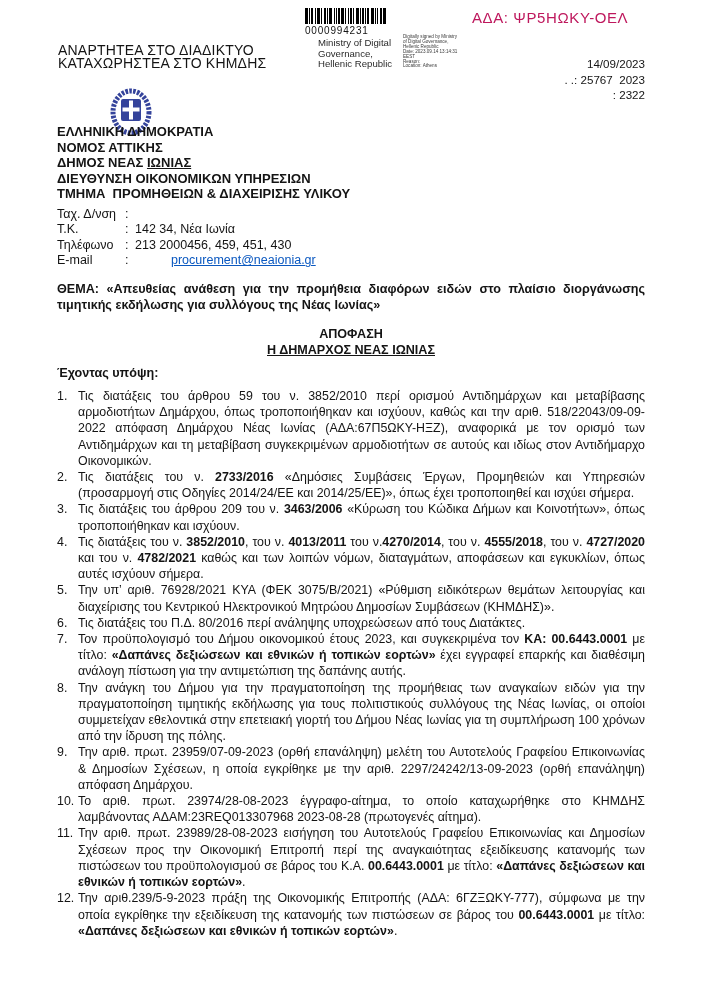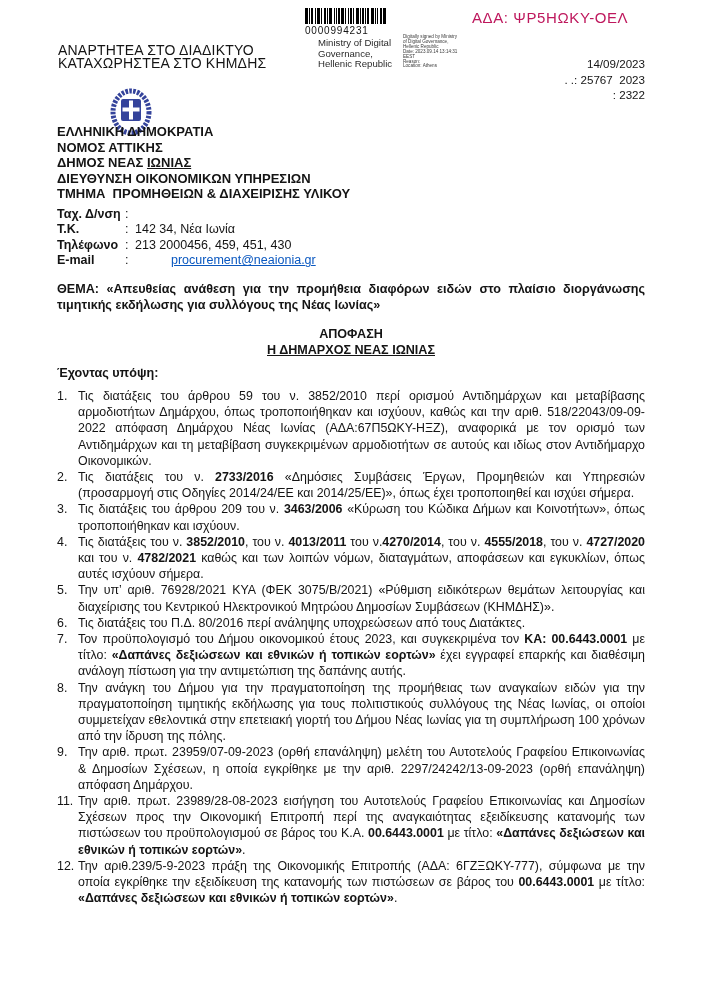--- a/index.html
+++ b/index.html
@@ -22,21 +22,21 @@
   .dates{position:absolute;right:58px;top:56px;text-align:right;font-size:11.6px;line-height:15.7px;}
   .dates div{white-space:pre;}
   
   .emblem{position:absolute;left:103px;top:88px;}
   
   .content{position:absolute;left:57px;width:588px;top:124px;}
   .hdr{font-weight:bold;font-size:13px;line-height:15.6px;white-space:pre;}
   .hdr .u{text-decoration:underline;}
   .contact{margin-top:5px;font-size:12.5px;line-height:15.5px;}
   .crow{display:flex;}
-  .clabel{width:68px;flex:none;font-weight:bold;}
+  .clabel{width:68px;flex:none;}
   .csep{width:10px;flex:none;}
   a.email{color:#0a58c0;text-decoration:underline;cursor:pointer;margin-left:36px;}
   .subject{margin-top:12px;font-weight:bold;font-size:12.6px;line-height:16.4px;text-align:justify;}
   .dtitle{margin-top:12px;text-align:center;font-weight:bold;font-size:12.6px;line-height:16.4px;}
   .dsub{text-align:center;font-weight:bold;font-size:12.6px;line-height:16.4px;text-decoration:underline;}
   .intro{margin-top:6px;font-weight:bold;font-size:12.6px;line-height:16.4px;}
   ol.cons{list-style:none;margin:7px 0 0 0;padding:0;font-size:12.4px;line-height:16.2px;text-align:justify;}
   ol.cons li{padding-left:21px;text-indent:-21px;}
   ol.cons .num{display:inline-block;width:21px;text-indent:0;}
   .b{font-weight:bold;}
@@ -129,18 +129,19 @@
     <ol class="cons">
         <li><span class="num">1.</span><span>Τις διατάξεις του άρθρου 59 του ν. 3852/2010 περί ορισμού Αντιδημάρχων και μεταβίβασης αρμοδιοτήτων Δημάρχου, όπως τροποποιήθηκαν και ισχύουν, καθώς και την αριθ. 518/22043/09-09-2022 απόφαση Δημάρχου Νέας Ιωνίας (ΑΔΑ:67Π5ΩΚΥ-ΗΞΖ), αναφορικά με τον ορισμό των Αντιδημάρχων και τη μεταβίβαση συγκεκριμένων αρμοδιοτήτων σε αυτούς και ιδίως  στον Αντιδήμαρχο Οικονομικών.</span></li>
         <li><span class="num">2.</span><span>Τις διατάξεις του ν. </span><span class="b">2733/2016</span><span> «Δημόσιες Συμβάσεις Έργων, Προμηθειών και Υπηρεσιών (προσαρμογή στις Οδηγίες 2014/24/ΕΕ και 2014/25/ΕΕ)», όπως έχει τροποποιηθεί και ισχύει σήμερα.</span></li>
         <li><span class="num">3.</span><span>Τις διατάξεις του άρθρου 209 του ν. </span><span class="b">3463/2006</span><span> «Κύρωση του Κώδικα Δήμων και Κοινοτήτων», όπως τροποποιήθηκαν και ισχύουν.</span></li>
         <li><span class="num">4.</span><span>Τις διατάξεις του ν. </span><span class="b">3852/2010</span><span>, του ν. </span><span class="b">4013/2011</span><span> του ν.</span><span class="b">4270/2014</span><span>, του ν. </span><span class="b">4555/2018</span><span>, του ν. </span><span class="b">4727/2020</span><span> και του ν. </span><span class="b">4782/2021</span><span>  καθώς και των λοιπών νόμων, διαταγμάτων, αποφάσεων και εγκυκλίων, όπως αυτές ισχύουν σήμερα.</span></li>
         <li><span class="num">5.</span><span>Την υπ’ αριθ. 76928/2021 ΚΥΑ (ΦΕΚ 3075/Β/2021) </span><span class="i">«Ρύθμιση ειδικότερων θεμάτων λειτουργίας και διαχείρισης του Κεντρικού Ηλεκτρονικού Μητρώου Δημοσίων Συμβάσεων (ΚΗΜΔΗΣ)»</span><span>.</span></li>
         <li><span class="num">6.</span><span>Τις διατάξεις του Π.Δ. 80/2016 περί ανάληψης υποχρεώσεων από τους Διατάκτες.</span></li>
         <li><span class="num">7.</span><span>Τον προϋπολογισμό του Δήμου οικονομικού έτους 2023, και συγκεκριμένα τον  </span><span class="b">ΚΑ: 00.6443.0001</span><span> με τίτλο: </span><span class="b">«Δαπάνες δεξιώσεων και εθνικών ή τοπικών εορτών»</span><span> έχει εγγραφεί επαρκής και διαθέσιμη ανάλογη πίστωση για την αντιμετώπιση της δαπάνης αυτής.</span></li>
         <li><span class="num">8.</span><span>Την ανάγκη του Δήμου για την πραγματοποίηση της προμήθειας των αναγκαίων ειδών για την πραγματοποίηση τιμητικής εκδήλωσης για τους πολιτιστικούς συλλόγους της Νέας Ιωνίας, οι οποίοι συμμετείχαν εθελοντικά στην επετειακή γιορτή του Δήμου Νέας Ιωνίας για τη συμπλήρωση 100 χρόνων από την ίδρυση της πόλης.</span></li>
         <li><span class="num">9.</span><span>Την αριθ. πρωτ. 23959/07-09-2023 (ορθή επανάληψη) μελέτη του Αυτοτελούς Γραφείου Επικοινωνίας &amp; Δημοσίων Σχέσεων,  η οποία εγκρίθηκε με την αριθ. 2297/24242/13-09-2023 (ορθή επανάληψη) απόφαση Δημάρχου.</span></li>
+        <li><span class="num">10.</span><span>Το αριθ. πρωτ. 23974/28-08-2023 έγγραφο-αίτημα, το οποίο καταχωρήθηκε στο ΚΗΜΔΗΣ λαμβάνοντας ΑΔΑΜ:23REQ013307968 2023-08-28 (πρωτογενές αίτημα).</span></li>
         <li><span class="num">11.</span><span>Την αριθ. πρωτ. 23989/28-08-2023 εισήγηση του Αυτοτελούς Γραφείου Επικοινωνίας και Δημοσίων Σχέσεων προς την Οικονομική Επιτροπή περί της αναγκαιότητας εξειδίκευσης κατανομής των πιστώσεων του προϋπολογισμού σε βάρος του Κ.Α. </span><span class="b">00.6443.0001</span><span> με τίτλο: </span><span class="b">«Δαπάνες δεξιώσεων και εθνικών ή τοπικών εορτών»</span><span>.</span></li>
         <li><span class="num">12.</span><span>Την αριθ.239/5-9-2023 πράξη της Οικονομικής Επιτροπής (ΑΔΑ: 6ΓΖΞΩΚΥ-777), σύμφωνα με την οποία εγκρίθηκε την εξειδίκευση της κατανομής των πιστώσεων σε βάρος του </span><span class="b">00.6443.0001</span><span> με τίτλο: </span><span class="b">«Δαπάνες δεξιώσεων και εθνικών ή τοπικών εορτών»</span><span>.</span></li>
       </ol>
 
   </div>
 </div>
 
 </body></html>

